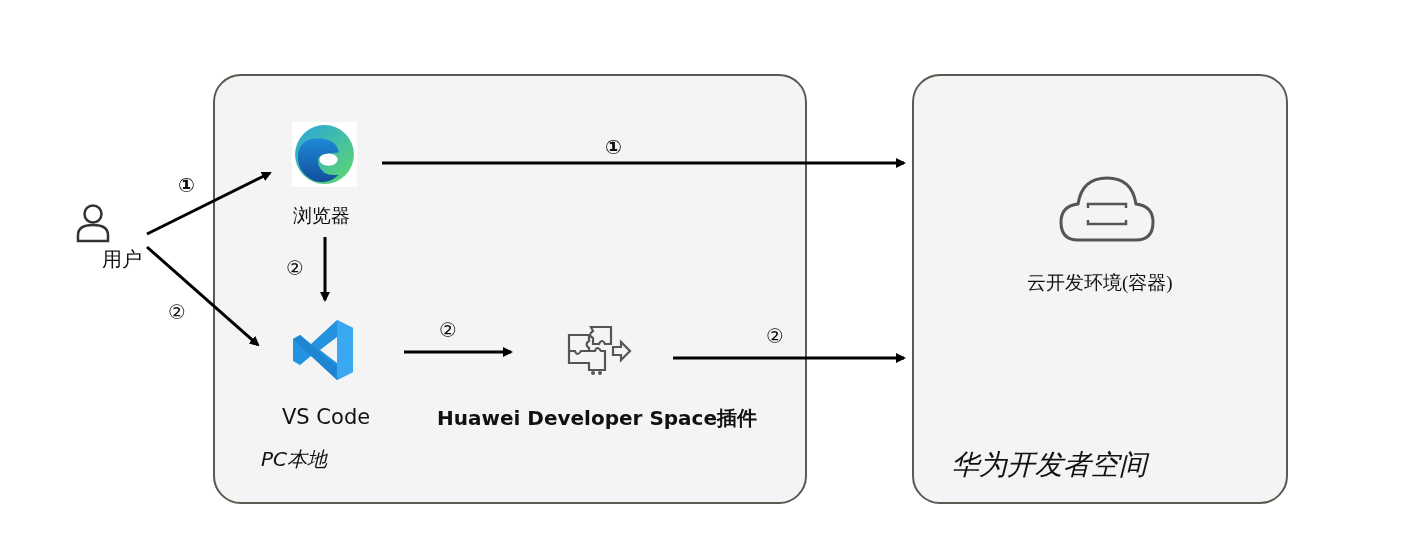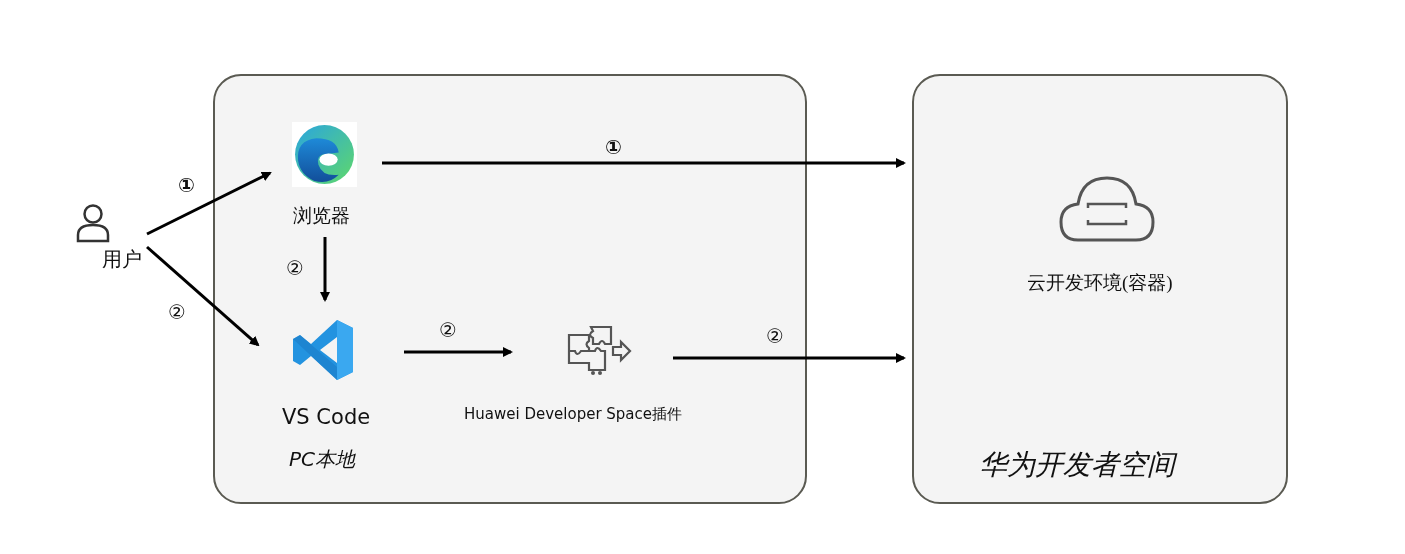--- a/index.html
+++ b/index.html
@@ -5,21 +5,21 @@
   html, body { margin:0; padding:0; background:#ffffff; }
   body { width:1405px; height:554px; position:relative; overflow:hidden;
          font-family:"DejaVu Sans", "Liberation Sans", sans-serif; color:#111; }
   .box { position:absolute; background:#f4f4f4; border:2px solid #5a5a52; border-radius:28px; box-sizing:border-box; }
   #box-pc { left:213px; top:74px; width:594px; height:430px; }
   #box-cloud { left:912px; top:74px; width:376px; height:430px; }
   svg.arrows { position:absolute; left:0; top:0; width:1405px; height:554px; overflow:visible; }
   .lbl { position:absolute; font-size:19px; white-space:nowrap; }
   .step { position:absolute; font-size:20px; white-space:nowrap; }
   .step.bold { font-weight:bold; }
-  .italic { font-style:italic;margin-left:28px; }
+  .italic { font-style:italic; }
   .icon { position:absolute; }
 </style>
 </head>
 <body>
 
 <div class="box" id="box-pc"></div>
 <div class="box" id="box-cloud"></div>
 
 <svg class="arrows">
   <defs>
@@ -69,21 +69,21 @@
 <svg class="icon" style="left:567px;top:325px;width:68px;height:50px" viewBox="0 0 68 50">
   <g fill="none" stroke="#555" stroke-width="2.2">
     <path d="M2,10 L22,10 L22,16 Q17,19 22,23 L22,26 L28,26 Q30,20 34,26 L38,26 L38,45 L30,45 L22,45 L22,38 L2,38 Z"></path>
     <path d="M2,26 L8,26 Q10,32 14,26 L22,26"></path>
     <path d="M24,2 L44,2 L44,19 L38,19 Q35,13 32,19 L26,19 L26,13 Q20,10 26,6 Z"></path>
     <path d="M46,22 L54,22 L54,17 L63,26 L54,35 L54,30 L46,30 Z"></path>
   </g>
   <circle cx="26" cy="48" r="2" fill="#555"></circle>
     <circle cx="33" cy="48" r="2" fill="#555"></circle>
 </svg>
-<div class="lbl" style="left:464px;top:405px;font-size:15px;">Huawei Developer Space插件</div>
+<div class="lbl" style="left:437px;top:405px;font-size:20px;font-weight:bold;">Huawei Developer Space插件</div>
 
 <div class="lbl italic" style="left:261px;top:446px;font-size:20px;">PC本地</div>
 
 <svg class="icon" style="left:1058px;top:174px;width:98px;height:70px" viewBox="0 0 98 70">
   <path d="M20,66 Q3,66 3,48 Q3,32 20,30 Q24,4 49,4 Q74,4 78,30 Q95,32 95,48 Q95,66 78,66 Z" fill="none" stroke="#555" stroke-width="3"></path>
   <path d="M30,34 L30,30 L68,30 L68,34 M30,46 L30,50 L68,50 L68,46" fill="none" stroke="#555" stroke-width="2.5"></path>
 </svg>
 <div class="lbl" style="left:1027px;top:270px;font-family:Liberation Serif, serif;">云开发环境(容器)</div>
 <div class="lbl italic" style="left:951px;top:446px;font-size:28px;">华为开发者空间</div>
 

